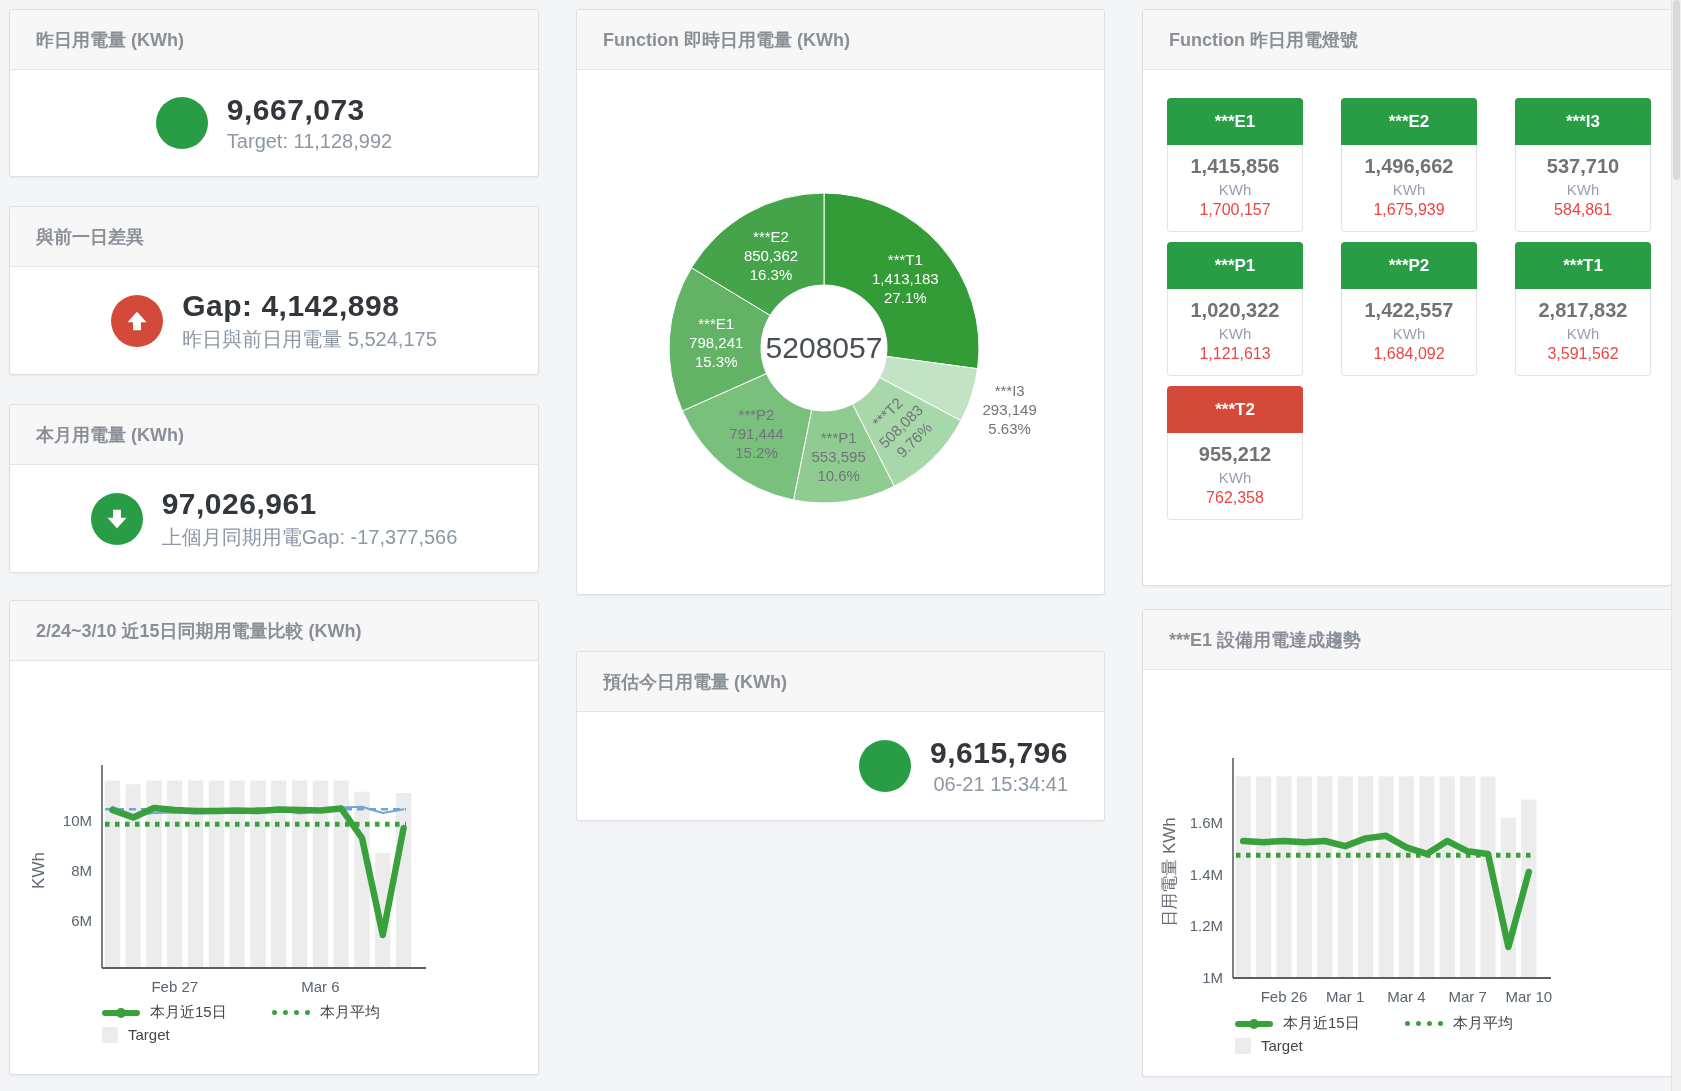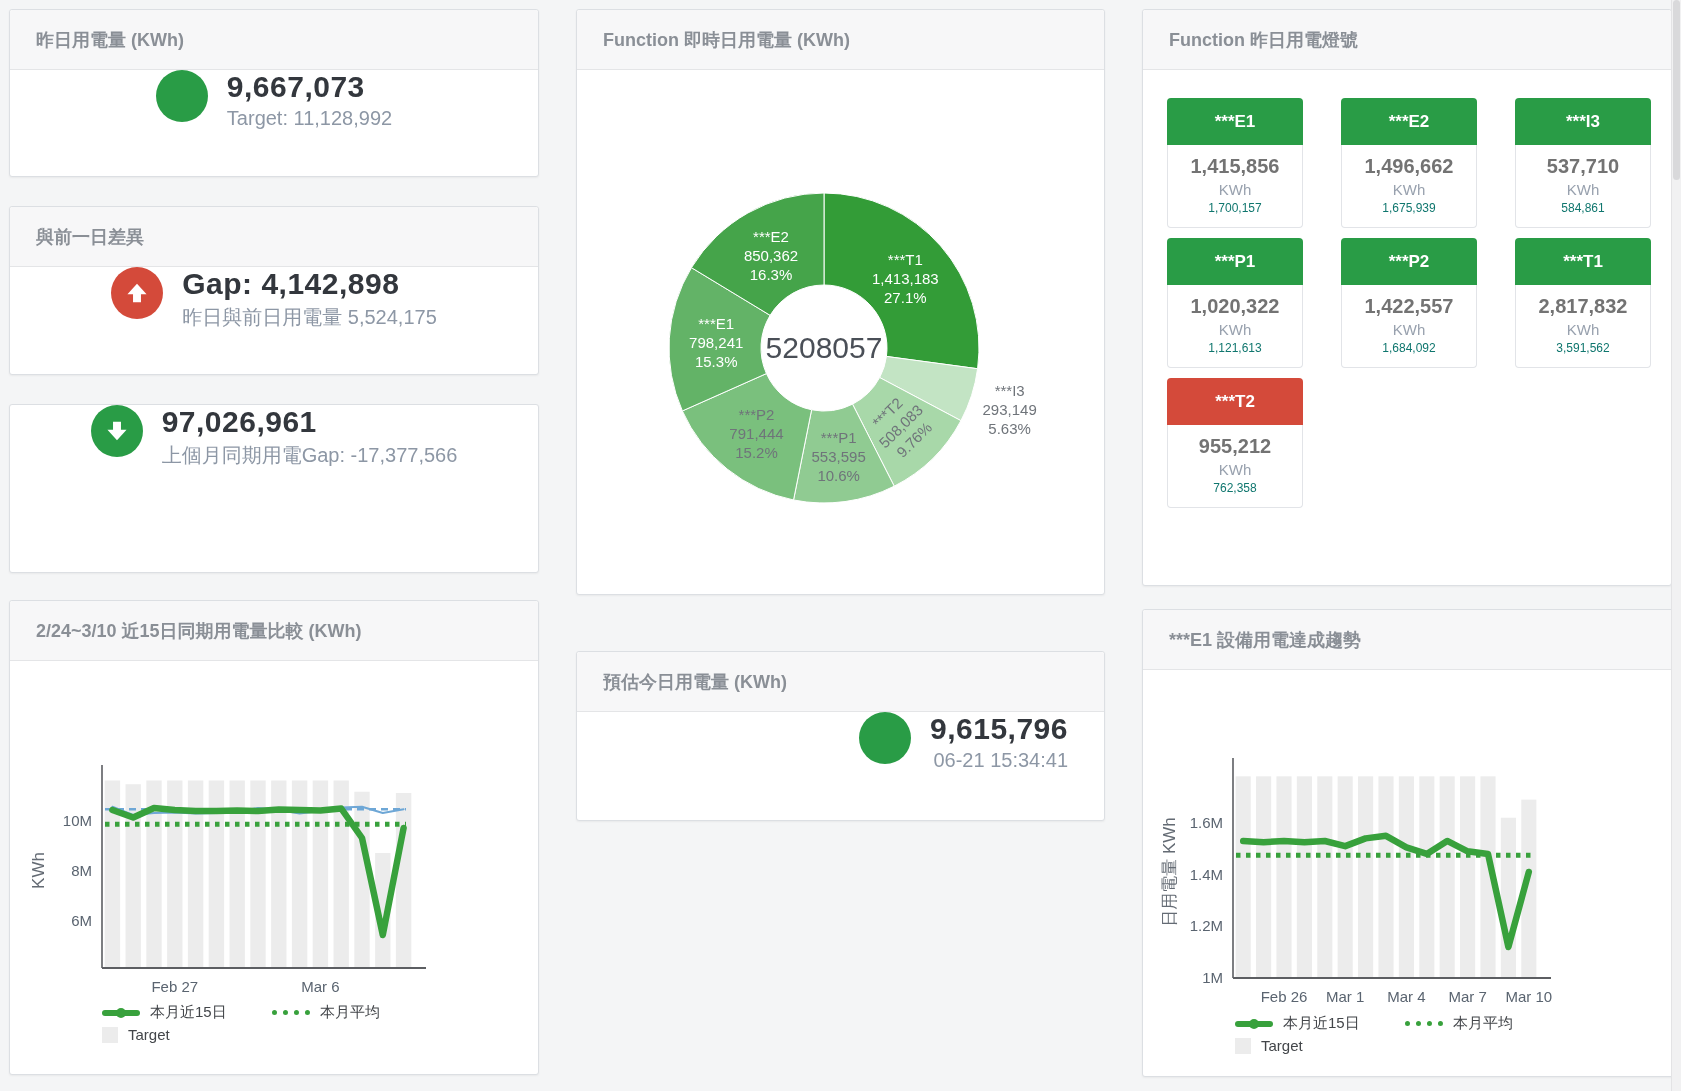--- a/index.html
+++ b/index.html
@@ -6,39 +6,39 @@
   body{font-family:"Liberation Sans","DejaVu Sans",sans-serif;background:#f4f5f6;}
   #app{position:relative;width:1681px;height:1091px;background:#f4f5f6;overflow:hidden;}
 
   .card{position:absolute;background:#ffffff;border:1px solid #dcdfe3;border-radius:3px;
         box-shadow:0 1px 2px rgba(0,0,0,0.05);}
   .card-header{height:59px;display:flex;align-items:center;padding:0 26px;background:#f7f7f8;
         border-bottom:1px solid #e4e5e7;border-radius:3px 3px 0 0;}
   .card-title{font-size:18px;font-weight:bold;color:#8a8f96;white-space:nowrap;text-align:right;}
 
   
-  .stat-body{height:calc(100% - 60px);display:flex;justify-content:center;gap:19px;}
+  .stat-body{height:calc(100% - 60px);display:flex;align-items:center;justify-content:center;gap:19px;}
   .stat-body.right{justify-content:flex-end;padding-right:36px;}
   .stat-circle{width:52px;height:52px;border-radius:50%;flex:0 0 auto;display:flex;
         align-items:center;justify-content:center;}
   .stat-value{font-size:30px;font-weight:bold;color:#33373d;letter-spacing:.5px;}
   .stat-sub{font-size:20px;color:#8d97a5;margin-top:3px;}
   .stat-text.right{text-align:right;}
 
   
   .lights-grid{padding:28px 24px;display:grid;grid-template-columns:repeat(3,136px);
         column-gap:38px;row-gap:10px;justify-content:start;}
   .light-tile{width:136px;}
   .light-head{height:47px;border-radius:4px 4px 0 0;color:#fff;font-weight:bold;font-size:17px;
         display:flex;align-items:center;justify-content:center;}
   .light-body{border:1px solid #e2e4e8;border-top:none;border-radius:0 0 4px 4px;background:#fff;
         text-align:center;padding:10px 4px 12px;}
   .light-value{font-size:20px;font-weight:bold;color:#737373;}
   .light-unit{font-size:15px;color:#98a1ae;margin-top:3px;}
-  .light-target{font-size:12px;color:#0f766e;margin-top:3px;text-align:center;}
+  .light-target{font-size:16px;color:#ef4444;margin-top:3px;text-align:center;}
 
   
   .chart-body{height:calc(100% - 60px);}
   svg text{font-family:"Liberation Sans","DejaVu Sans",sans-serif;}
   .legend{margin-left:92px;}
   .legend-row{display:flex;align-items:center;margin-bottom:4px;}
   .legend-item{display:inline-flex;align-items:center;gap:10px;font-size:15px;color:#43464a;
         width:170px;cursor:pointer;}
   .sw-line{width:38px;height:3px;}
   .sw-dash{width:38px;height:0;border-top:3px dashed;}
@@ -81,20 +81,23 @@
           </svg>
       </div>
       <div class="stat-text">
         <div class="stat-value">Gap: 4,142,898</div>
         <div class="stat-sub">昨日與前日用電量 5,524,175</div>
       </div>
     </div>
   </div>
 
   <div class="card" style="left:9px;top:404px;width:528px;height:167px;">
+    <div class="card-header">
+      <span class="card-title">本月用電量 (KWh)</span>
+    </div>
     <div class="stat-body">
       <div class="stat-circle" style="background: rgb(41, 156, 70);">
         <svg width="28" height="28" viewBox="0 0 24 24" style="transform:rotate(180deg)">
             <path d="M12 4 L20.2 13 H15.4 V20 H8.6 V13 H3.8 Z" fill="#ffffff"></path>
           </svg>
       </div>
       <div class="stat-text">
         <div class="stat-value">97,026,961</div>
         <div class="stat-sub">上個月同期用電Gap: -17,377,566</div>
       </div>

